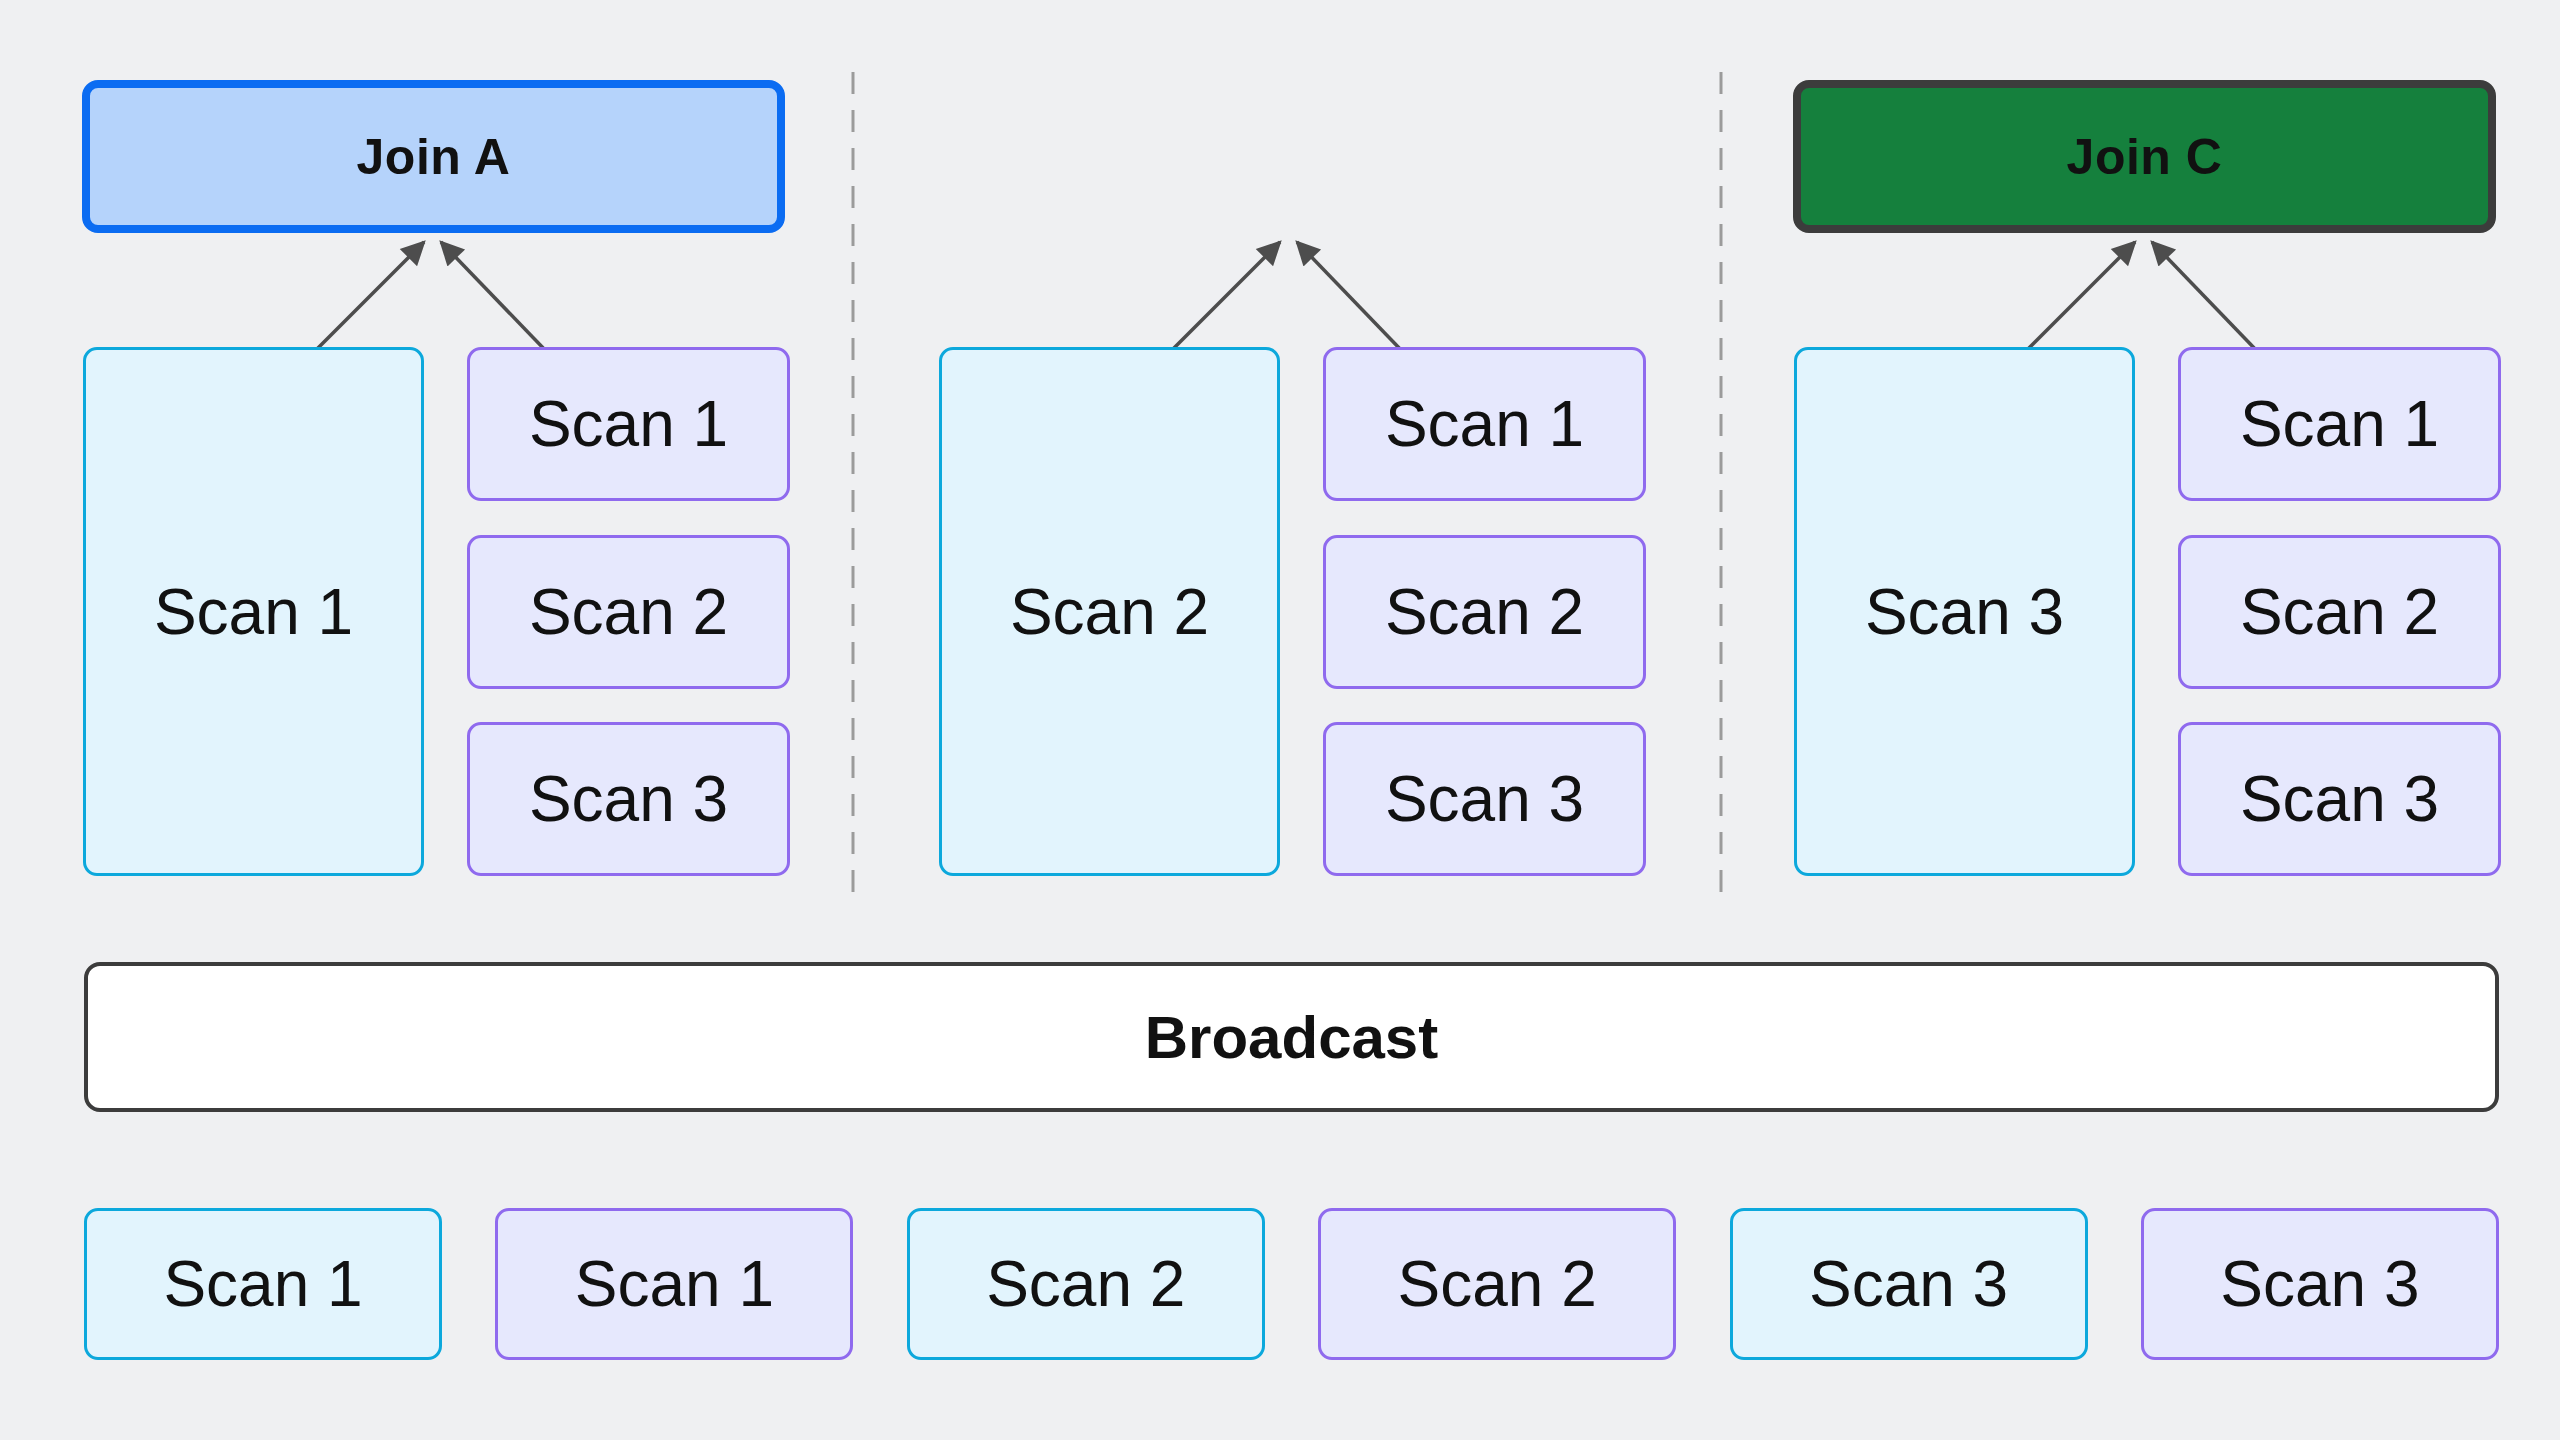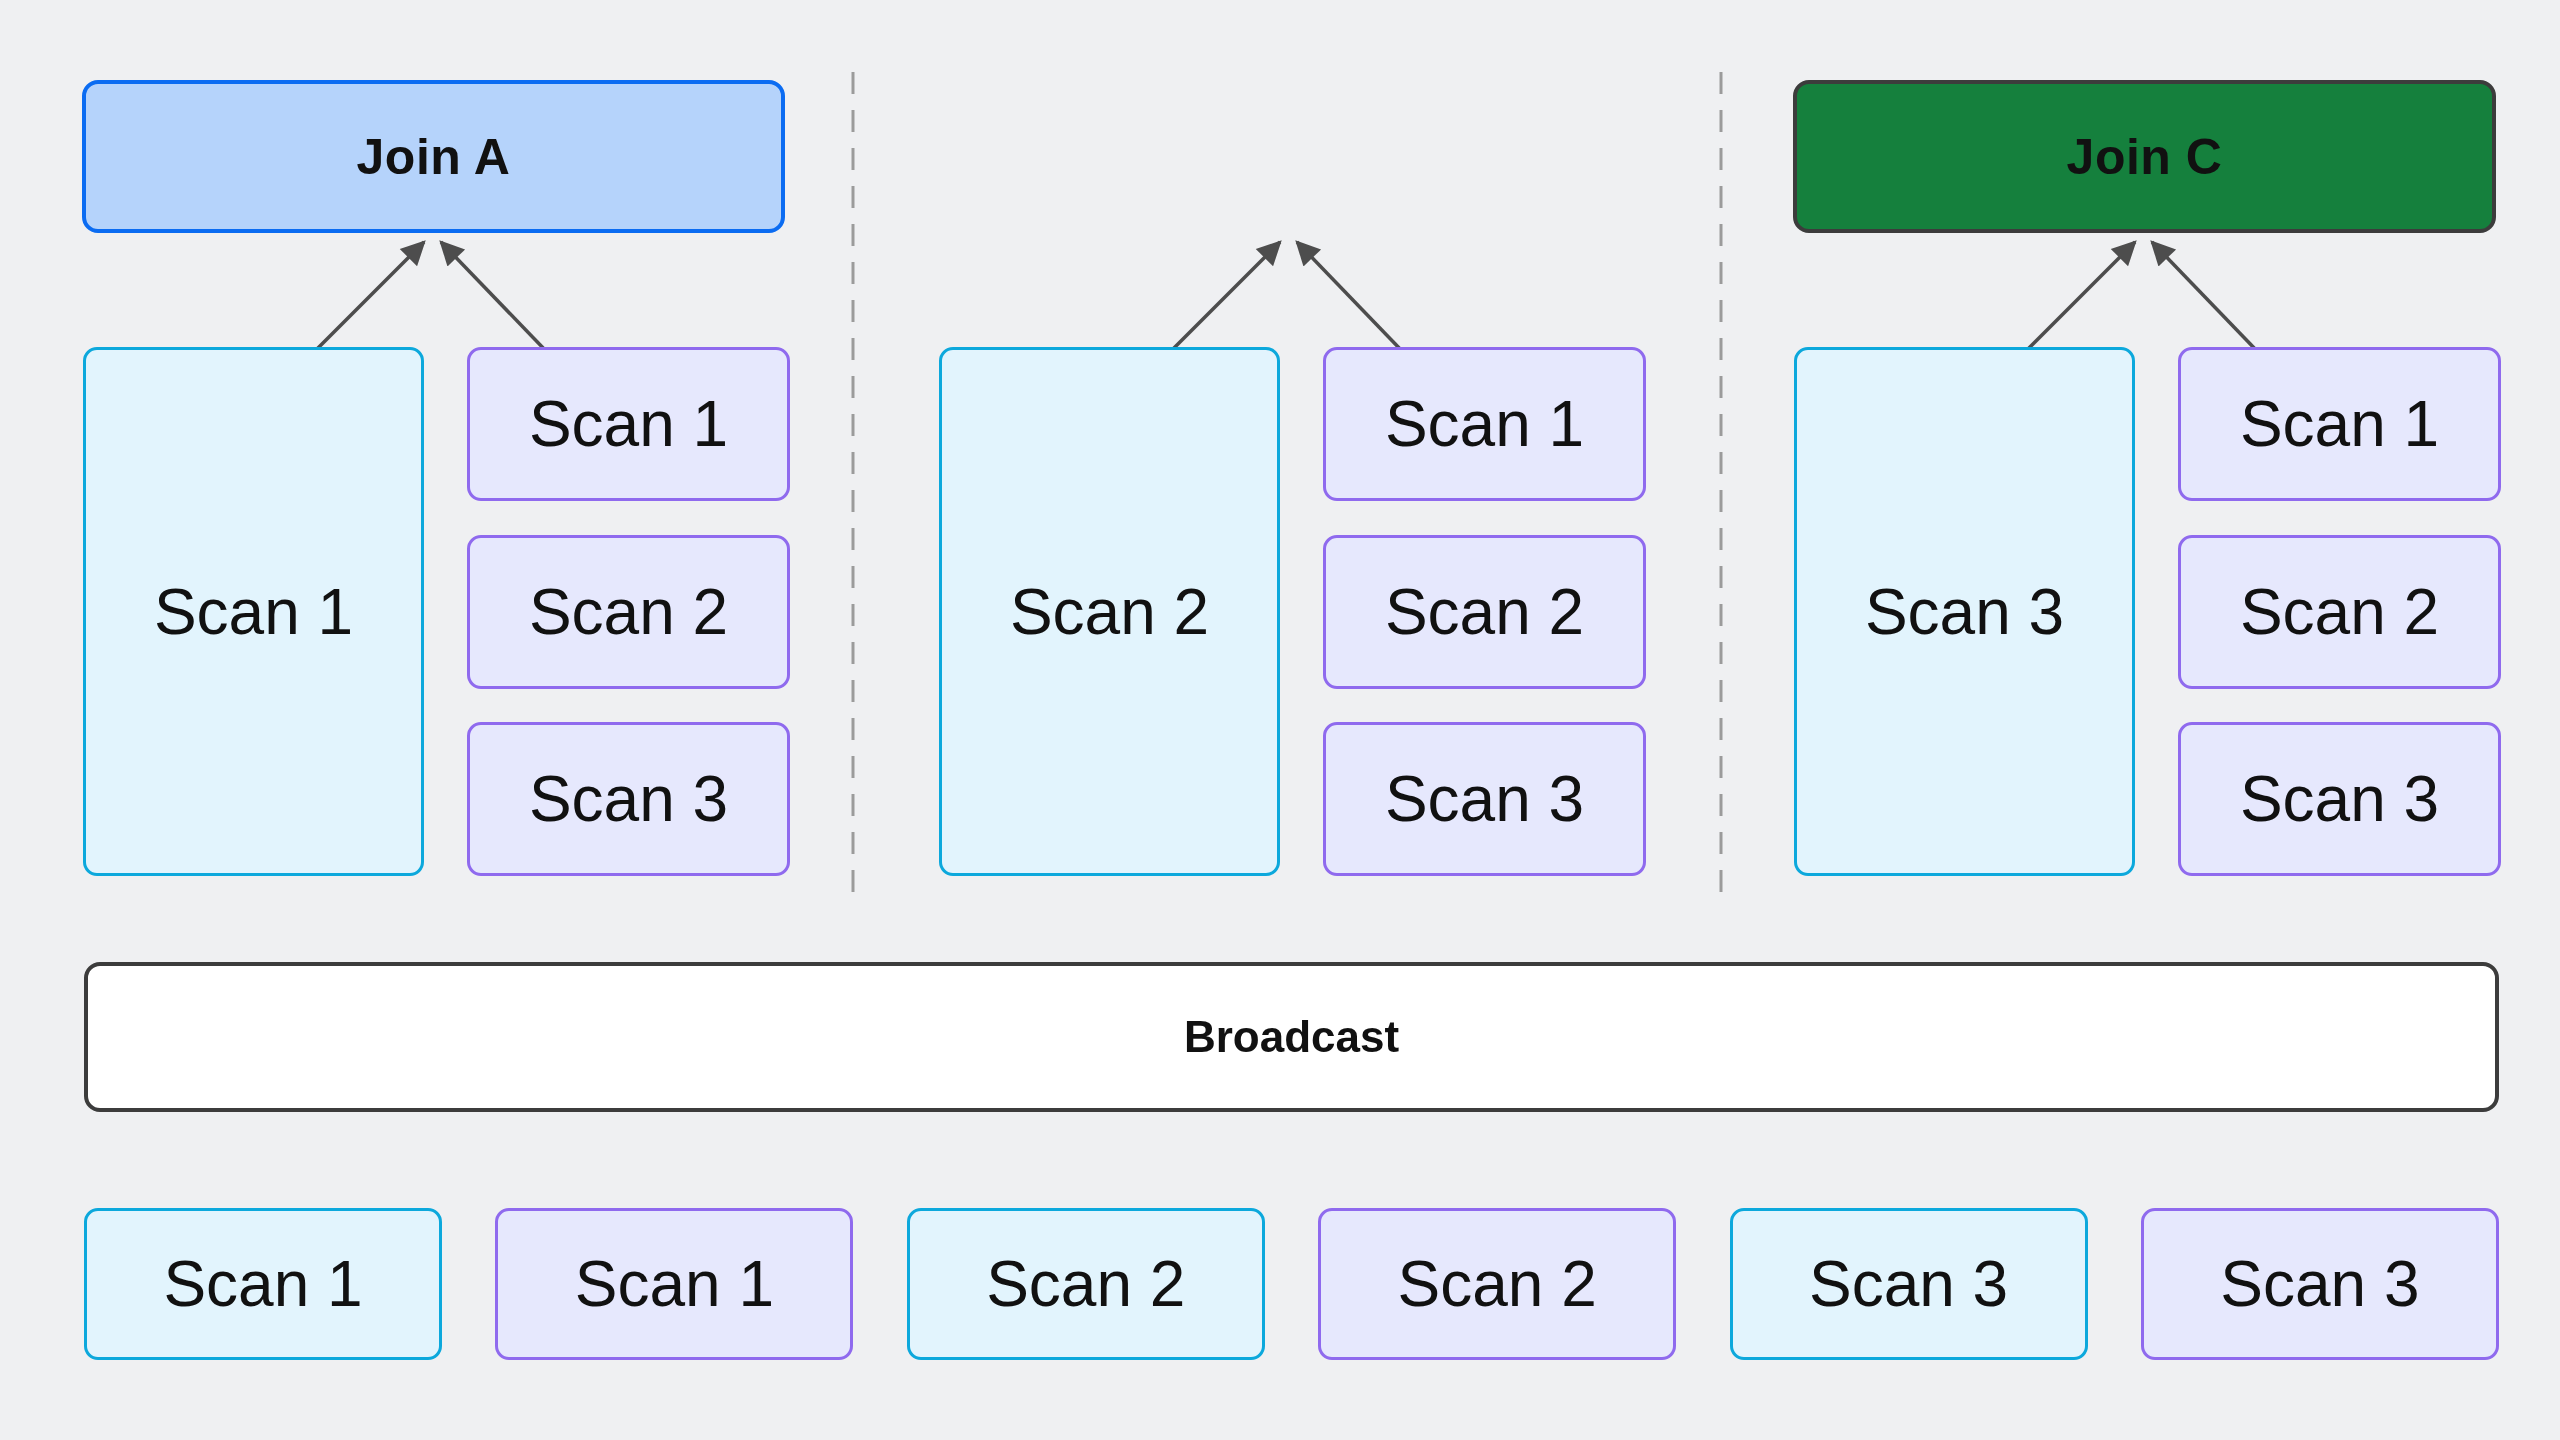--- a/index.html
+++ b/index.html
@@ -15,21 +15,21 @@
   .divider{stroke:#9b9b9b;stroke-width:3;stroke-dasharray:22 16;fill:none}
   .edge{stroke:#4d4d4d;stroke-width:3.5;fill:none}
 
   .node{
     position:absolute;box-sizing:border-box;
     display:flex;align-items:center;justify-content:center;
     text-align:center;
   }
   .join{
     width:703px;height:153px;
-    border:4px solid #b91c1c;border-radius:16px;
+    border:8px solid #b91c1c;border-radius:16px;
     font-size:50px;font-weight:600;letter-spacing:.5px;
   }
   .scan{
     border:3px solid;border-radius:14px;
     font-size:64px;font-weight:400;
   }
   .cyan{background:#e2f4fd;border-color:#0ca8dc}
   .purple{background:#e6e8fd;border-color:#8f6aee}
   .big{width:341px;height:529px}
   .small{width:323px;height:154px}
@@ -45,21 +45,21 @@
   
   .join-c{left:1793px;top:80px}
   .big-c{left:1794px;top:347px}
   .sm-c1{left:2178px;top:347px}.sm-c2{left:2178px;top:535px}.sm-c3{left:2178px;top:722px}
 
   .broadcast{
     position:absolute;left:84px;top:962px;width:2415px;height:150px;
     box-sizing:border-box;background:#ffffff;
     border:4px solid #3c3c3c;border-radius:16px;
     display:flex;align-items:center;justify-content:center;
-    font-size:44px;font-weight:700;
+    font-size:60px;font-weight:700;
   }
   .bottom-row{
     position:absolute;left:84px;top:1208px;width:2415px;height:152px;
     display:flex;justify-content:space-between;align-items:stretch;
   }
   .bottom-row .scan{
     position:relative;width:358px;height:152px;
     display:flex;align-items:center;justify-content:center;box-sizing:border-box;
   }
 </style>

